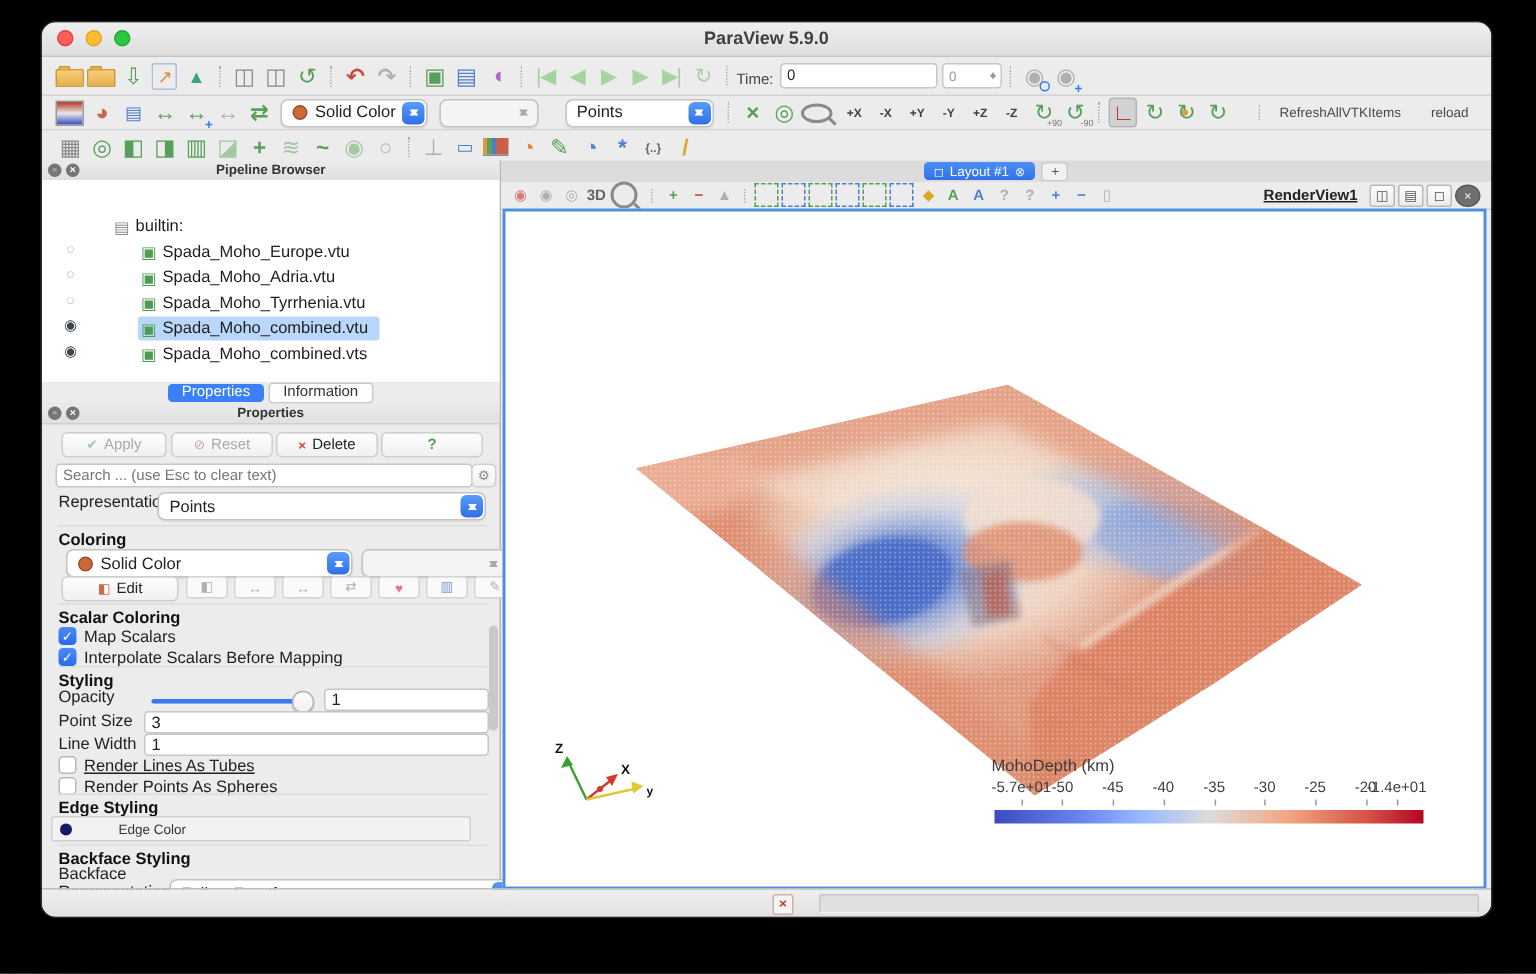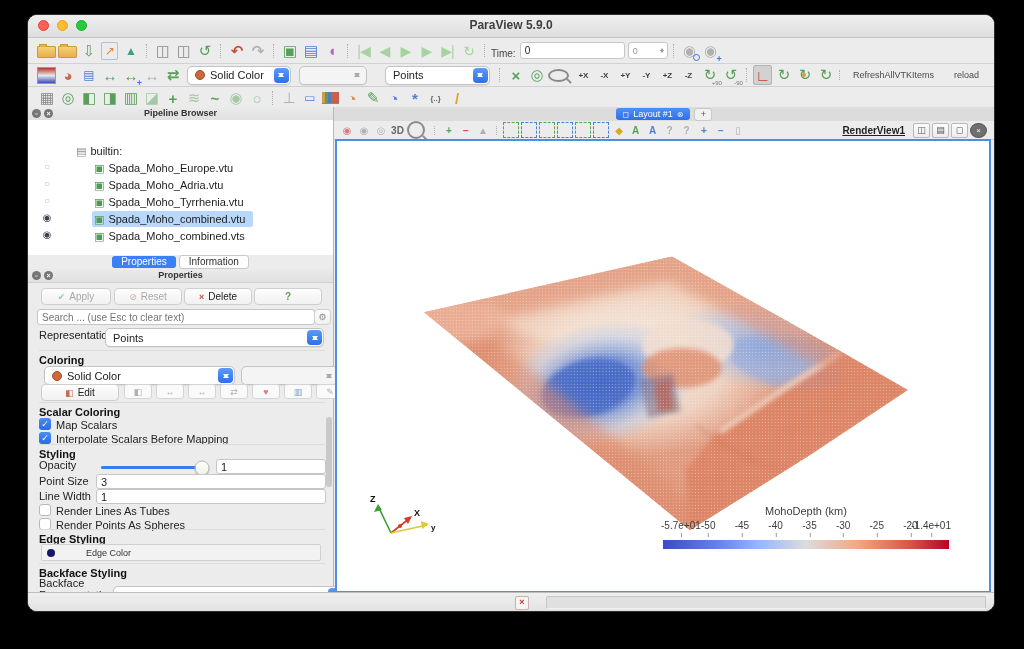--- a/index.html
+++ b/index.html
@@ -37,21 +37,21 @@
   .i-legend{width:7px;height:15px;background:linear-gradient(#b2392c,#e8e8e8,#3b4cc0);border:1px solid #9a9a9a;}
   .i-mag{width:9px;height:9px;border:2px solid #8a8a8a;border-radius:50%;position:relative;margin-right:3px;}
   .i-mag::after{content:"";position:absolute;width:6px;height:2px;background:#8a8a8a;transform:rotate(45deg);right:-5px;bottom:-2px;}
   .i-hist{width:13px;height:11px;background:linear-gradient(90deg,#d49a44 0 3px,#5aa05a 3px 6px,#4a7fc8 6px 9px,#c8604a 9px 13px);border-bottom:1px solid #888;}
   .i-selbox{width:9px;height:9px;border:1px dashed #999;}
   .i-selbox.g{border-color:#58a05a;} .i-selbox.b{border-color:#4f7fd0;}
   .badge-plus::after{content:"+";position:absolute;right:-3px;bottom:-4px;font-size:9px;font-weight:bold;color:#2f7cf6;letter-spacing:0;}
   .badge-mag::after{content:"";position:absolute;right:-2px;bottom:-1px;width:5px;height:5px;border:1px solid #2f7cf6;border-radius:50%;}
   .dot-o::after{content:"";position:absolute;width:4px;height:4px;border-radius:50%;background:#e0983a;left:50%;top:50%;transform:translate(-50%,-50%);}
   .tb-text{font-size:9px;color:#4a4a4a;padding:2px 7px;margin-left:6px;}
-  .tb-text.sp{position:relative;margin-left:10px;}
+  .tb-text.sp{position:relative;margin-left:24px;}
   .tb-text.sp::before{content:"";position:absolute;left:-7px;top:2px;bottom:2px;border-left:1px dotted #b0b0b0;}
   
   .dd{background:#fff;border:1px solid #c3c3c3;border-radius:5px;height:17px;display:flex;align-items:center;font-size:11px;color:#222;padding:0 20px 0 7px;position:relative;margin:0 4px;box-shadow:0 1px 1px rgba(0,0,0,.06);}
   .dd .cap{position:absolute;right:1px;top:1px;bottom:1px;width:15px;background:linear-gradient(#5a9cf8,#2e6fe8);border-radius:4px;}
   .dd .cap::before{content:"";position:absolute;left:4.5px;top:2.5px;border:3px solid transparent;border-bottom:4px solid #fff;}
   .dd .cap::after{content:"";position:absolute;left:4.5px;bottom:2.5px;border:3px solid transparent;border-top:4px solid #fff;}
   .dd.dis{color:#999;background:#f4f4f4;}
   .dd.dis .cap{background:none;}
   .dd.dis .cap::before{border-bottom-color:#a9a9a9;}
   .dd.dis .cap::after{border-top-color:#a9a9a9;}
@@ -109,21 +109,21 @@
   .vtoolbar{position:absolute;left:0;right:0;top:14px;height:18px;background:#ececec;border-bottom:1px solid #cfcfcf;display:flex;align-items:center;padding:0 4px;}
   .vtoolbar .tbi{height:15px;min-width:15px;} .vtoolbar .gl{height:14px;min-width:14px;font-size:10px;}
   .rvlabel{font-size:10px;font-weight:bold;text-decoration:underline;color:#222;margin-left:auto;margin-right:6px;white-space:nowrap;}
   .vctl{width:15px;height:13px;border:1px solid #b9b9b9;background:linear-gradient(#fdfdfd,#ececec);border-radius:2px;font-size:9px;color:#555;display:flex;align-items:center;justify-content:center;margin-left:2px;}
   .vctl.ctl-close{background:#6f6f6f;color:#fff;border-radius:50%;border:1px solid #5a5a5a;font-size:8px;}
   .rview{position:absolute;left:1px;top:32px;width:652px;height:450px;border:2px solid #4f8fe0;background:#fff;}
   .surface{position:absolute;left:0;top:0;}
   .triad{position:absolute;left:30px;top:348px;}
   
   .legend{position:absolute;left:324px;top:364px;width:290px;height:48px;}
-  .lg-title{position:absolute;top:0;width:100%;text-align:center;font-size:11px;color:#3d3d3d;}
+  .lg-title{position:absolute;top:0;width:100%;font-size:11px;color:#3d3d3d;}
   .lg-ticks{position:absolute;top:15px;left:0;right:0;height:13px;}
   .lg-tick{position:absolute;transform:translateX(-50%);font-size:10px;color:#3d3d3d;white-space:nowrap;}
   .lg-tick::after{content:"";position:absolute;left:50%;top:13px;height:4px;width:1px;background:#9a9a9a;}
   .lg-bar{position:absolute;left:2px;right:2px;bottom:4px;height:9px;
     background:linear-gradient(90deg,#3b4cc0,#6884ee 20%,#97b8ff 34%,#dcdcdc 50%,#f2a884 68%,#d65244 87%,#b40426);}
   
   .statusbar{position:absolute;left:0;right:0;bottom:0;height:18px;background:linear-gradient(#efefef,#e2e2e2);border-top:1px solid #bdbdbd;}
   .sb-x{position:absolute;left:487px;top:3px;width:12px;height:12px;border:1px solid #cdb0ae;border-radius:2px;background:#f6f4f4;color:#c0392b;font-size:9px;line-height:11px;text-align:center;font-weight:bold;}
   .sb-progress{position:absolute;left:518px;right:8px;top:3px;height:11px;background:#e0e0e0;border:1px solid #c6c6c6;border-bottom-color:#f2f2f2;border-radius:2px;}
 </style>
@@ -560,26 +560,26 @@
         <div class="knob"></div>
       </div>
       <input class="tf pp" style="left: 188px; top: 352px; width: 100px; height: 13px;" value="1">
 
       <span class="pp" style="left:11px;top:368px;">Point Size</span>
       <input class="tf pp" style="left: 68px; top: 367px; width: 220px; height: 13px;" value="3">
       <span class="pp" style="left:11px;top:383px;">Line Width</span>
       <input class="tf pp" style="left: 68px; top: 382px; width: 220px; height: 13px;" value="1">
 
       <span class="cb off" style="left:11px;top:397px;"></span>
-      <span class="cblabel" style="left:28px;top:398px;">Render Lines As Tubes</span>
+      <span class="cblabel" style="left:28px;top:398px;text-decoration:underline;">Render Lines As Tubes</span>
       <span class="cb off" style="left:11px;top:411px;"></span>
       <span class="cblabel" style="left:28px;top:412px;">Render Points As Spheres</span>
 
       <span class="seclabel" style="top:422px;">Edge Styling</span>
-      <div class="edgecolor" style="left:13px;top:437px;width:268px;gap:31px;">
+      <div class="edgecolor" style="left:6px;top:437px;width:268px;gap:31px;">
         <span class="edot"></span>
         <span>Edge Color</span>
       </div>
 
       <span class="seclabel" style="top:456px;">Backface Styling</span>
       <span class="pp" style="left:11px;top:470px;width:64px;line-height:12px;">Backface Representation</span>
       <div class="dd" style="position:absolute;left:78px;top:472px;width:203px;margin:7px;text-align:right;">
         <span>Follow Frontface</span>
         <span class="cap"></span>
       </div>

